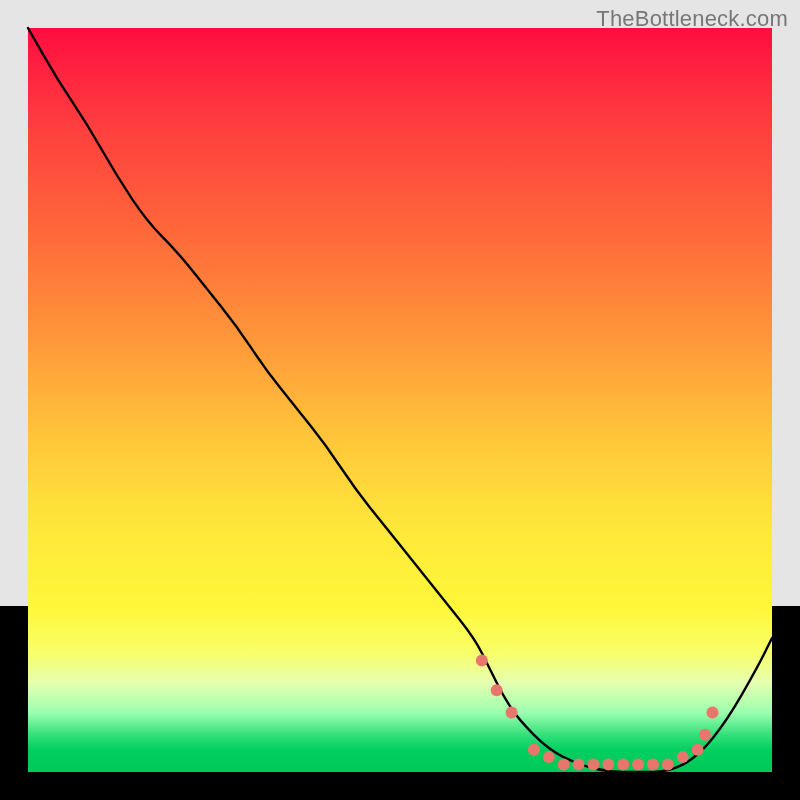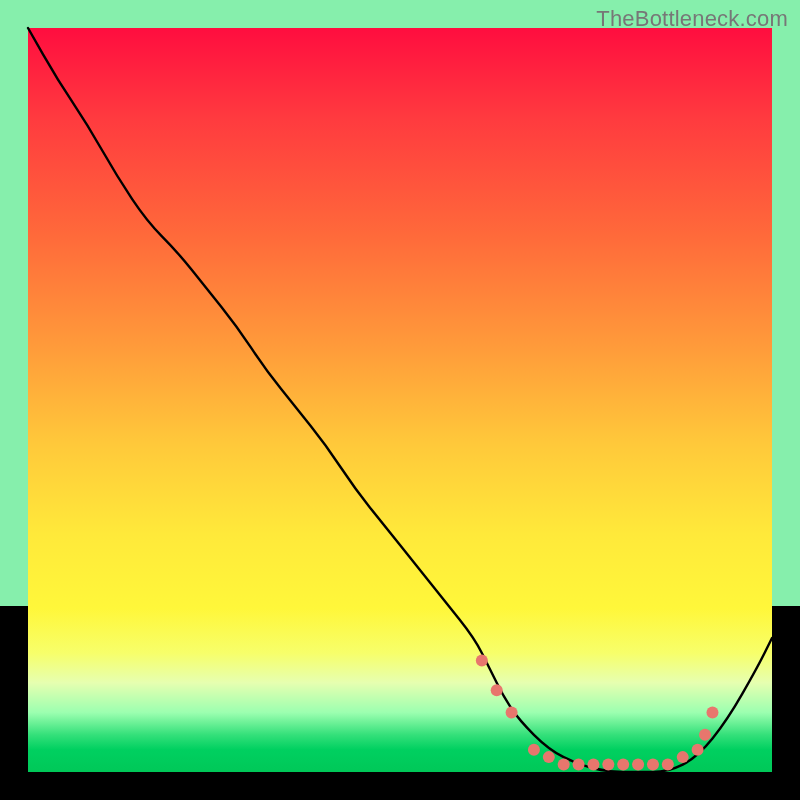--- a/index.html
+++ b/index.html
@@ -10,21 +10,21 @@
     background: #000;
     overflow: hidden;
     font-family: Arial, Helvetica, sans-serif;
   }
   .frame {
     position: absolute;
     left: 0;
     top: 0;
     width: 800px;
     height: 606px;
-    background: #86efac;
+    background: #e5e5e5;
   }
   .plot-area {
     position: absolute;
     left: 28px;
     top: 28px;
     width: 744px;
     height: 744px;
     
     background: linear-gradient(
       to bottom,

